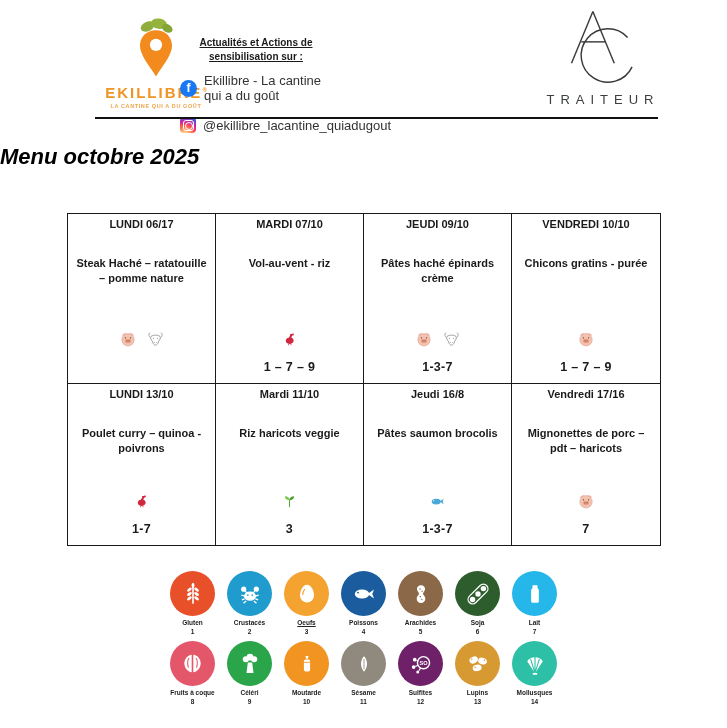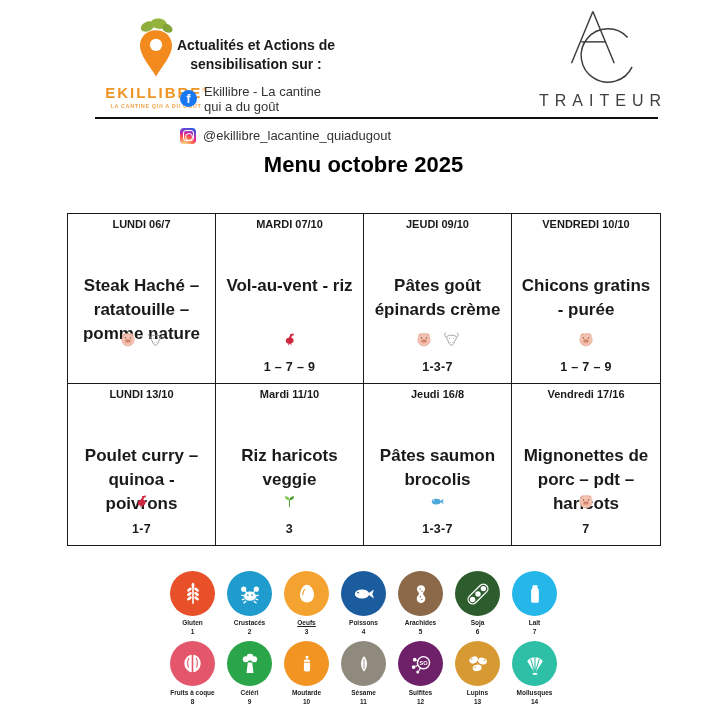--- a/index.html
+++ b/index.html
@@ -7,49 +7,49 @@
         font-family:"Liberation Sans",sans-serif;color:#1a1a1a;}
 
   
   .brand{position:absolute;left:92px;top:18px;width:128px;text-align:center;}
   .brand-logo{display:block;margin:0 auto;}
   .brand-name{font-size:15px;font-weight:bold;letter-spacing:2px;color:#ef9526;white-space:nowrap;}
   .brand-name sup{font-size:6px;letter-spacing:0;}
   .brand-tagline{font-size:5.5px;letter-spacing:.6px;color:#f0a54a;margin-top:2px;white-space:nowrap;font-weight:bold;}
 
   .social{position:absolute;left:172px;top:36px;width:168px;}
-  .social-intro{text-align:center;font-size:14px;font-weight:bold;line-height:1.35;}
+  .social-intro{text-align:center;font-size:10px;font-weight:bold;line-height:1.35;text-decoration:underline;}
   .social-row{display:flex;align-items:center;gap:7px;margin-top:10px;margin-left:8px;}
   .fb-badge{width:17px;height:17px;border-radius:50%;background:#1877f2;color:#fff;
             display:flex;align-items:center;justify-content:center;
             font-size:12px;font-weight:bold;line-height:1;flex:0 0 auto;}
   .ig-badge{width:16px;height:16px;border-radius:4px;flex:0 0 auto;position:relative;
             background:radial-gradient(circle at 30% 110%, #fdf497 0%, #fd5949 45%, #d6249f 60%, #285AEB 90%);}
   .ig-badge:before{content:"";position:absolute;inset:2.5px;border:1.3px solid #fff;border-radius:3px;}
   .ig-badge:after{content:"";position:absolute;left:5px;top:5px;width:6px;height:6px;border:1.3px solid #fff;border-radius:50%;}
   .social-text{font-size:13px;color:#333;}
 
   .traiteur{position:absolute;left:500px;top:8px;width:200px;text-align:center;}
-  .traiteur-label{font-size:16px;letter-spacing:6px;color:#3c4043;margin-top:-2px;padding-left:6px;}
+  .traiteur-label{font-size:13px;letter-spacing:6px;color:#3c4043;margin-top:-2px;padding-left:6px;}
 
   .divider{position:absolute;left:95px;top:117px;width:563px;height:2px;background:#111;}
 
-  .page-title{position:absolute;left:0;top:152px;width:727px;text-align:center;
-              font-size:22px;font-weight:bold;color:#000;}
+  .page-title{position:absolute;left:0;top:144px;width:727px;
+              font-size:22px;font-weight:bold;color:#000;font-style:italic;}
 
   
   .menu-table{position:absolute;left:67px;top:213px;width:592px;
               display:grid;grid-template-columns:repeat(4,1fr);grid-template-rows:170px 161px;
               border:1px solid #1a1a1a;}
   .cell{position:relative;text-align:center;padding:4px 7px 0;
         border-right:1px solid #1a1a1a;border-bottom:1px solid #1a1a1a;}
   .cell:nth-child(4n){border-right:none;}
   .cell:nth-child(n+5){border-bottom:none;}
   .cell .day{font-size:11px;font-weight:bold;}
-  .cell .dish{font-size:17px;font-weight:bold;line-height:1.4;margin-top:44px;}
+  .cell .dish{font-size:11px;font-weight:bold;line-height:1.4;margin-top:26px;}
   .cell .icons{position:absolute;left:0;right:0;bottom:34px;display:flex;
                justify-content:center;align-items:center;gap:9px;height:20px;}
   .cell .nums{position:absolute;left:0;right:0;bottom:9px;font-size:12.5px;font-weight:bold;letter-spacing:.3px;}
   .mi{display:inline-flex;align-items:center;}
 
   
   .legend{position:absolute;left:0;top:571px;width:727px;}
   .legend-row{display:flex;justify-content:center;}
   .lg-item{width:57px;text-align:center;margin:0 0 6px;}
   .lg-circle{width:45px;height:45px;border-radius:50%;margin:0 auto 3px;
@@ -101,21 +101,21 @@
     </svg>
     <div class="traiteur-label">TRAITEUR</div>
   </div>
 
   <div class="divider"></div>
 
   <div class="page-title">Menu octobre 2025</div>
 
   <div class="menu-table">
     <div class="cell">
-      <div class="day">LUNDI 06/7</div>
+      <div class="day">LUNDI 06/17</div>
       <div class="dish">Steak Haché – ratatouille – pomme nature</div>
       <div class="icons">
           <span class="mi">
             <svg width="18" height="18" viewBox="0 0 24 24">
               <path d="M3.5 7 L8.5 3.5 L9.5 8 Z" fill="#eeb0a0"></path>
               <path d="M20.5 7 L15.5 3.5 L14.5 8 Z" fill="#eeb0a0"></path>
               <circle cx="12" cy="13" r="8.3" fill="#f4c2b0" stroke="#d89b88" stroke-width="0.7"></circle>
               <ellipse cx="12" cy="14.6" rx="4.2" ry="3" fill="#eba087"></ellipse>
               <circle cx="10.6" cy="14.6" r="0.85" fill="#7d4a3a"></circle>
               <circle cx="13.4" cy="14.6" r="0.85" fill="#7d4a3a"></circle>
@@ -145,21 +145,21 @@
             <svg width="15" height="15" viewBox="0 0 24 24" fill="#cf2740">
               <path d="M16.2 3.2c.9-.9 2.3-.9 2.9-.1-.4.15-.7.5-.75.9.55.1 1 .5 1.1 1.05-.6.3-1.5.3-2.2 0-.35.75-.9 1.3-1.6 1.6L15 9c2.5.9 4 3 3.6 5.4-.5 2.9-3.4 4.6-6.6 4.6-3.4 0-6-2-6-4.9 0-2.6 2-4.6 4.8-5l2.2-3.7c-.3-.7-.2-1.6.2-2.2z"></path>
               <path d="M10.4 18.8l-.6 2.5h1.3l.5-2.3zM13.6 18.8l.4 2.5h1.3l-.8-2.4z"></path>
             </svg>
           </span>
         </div>
       <div class="nums">1 – 7 – 9</div>
     </div>
     <div class="cell">
       <div class="day">JEUDI 09/10</div>
-      <div class="dish">Pâtes goût épinards crème</div>
+      <div class="dish">Pâtes haché épinards crème</div>
       <div class="icons">
           <span class="mi">
             <svg width="18" height="18" viewBox="0 0 24 24">
               <path d="M3.5 7 L8.5 3.5 L9.5 8 Z" fill="#eeb0a0"></path>
               <path d="M20.5 7 L15.5 3.5 L14.5 8 Z" fill="#eeb0a0"></path>
               <circle cx="12" cy="13" r="8.3" fill="#f4c2b0" stroke="#d89b88" stroke-width="0.7"></circle>
               <ellipse cx="12" cy="14.6" rx="4.2" ry="3" fill="#eba087"></ellipse>
               <circle cx="10.6" cy="14.6" r="0.85" fill="#7d4a3a"></circle>
               <circle cx="13.4" cy="14.6" r="0.85" fill="#7d4a3a"></circle>
               <circle cx="8.6" cy="10.4" r="0.9" fill="#5a3a30"></circle>

